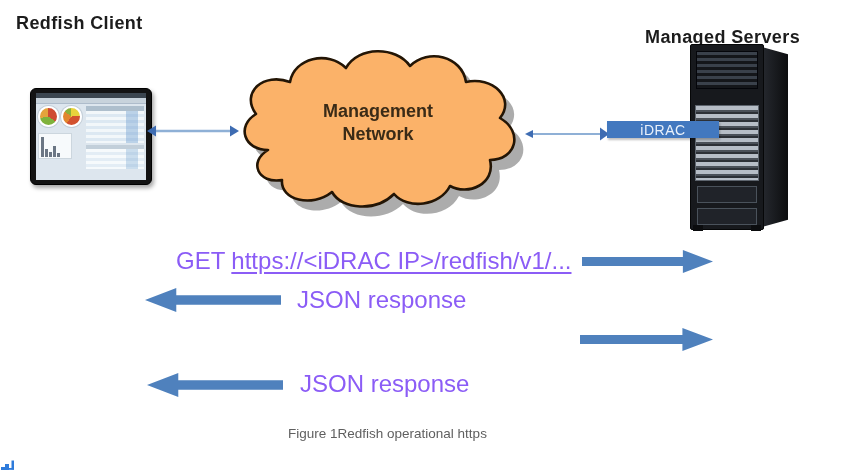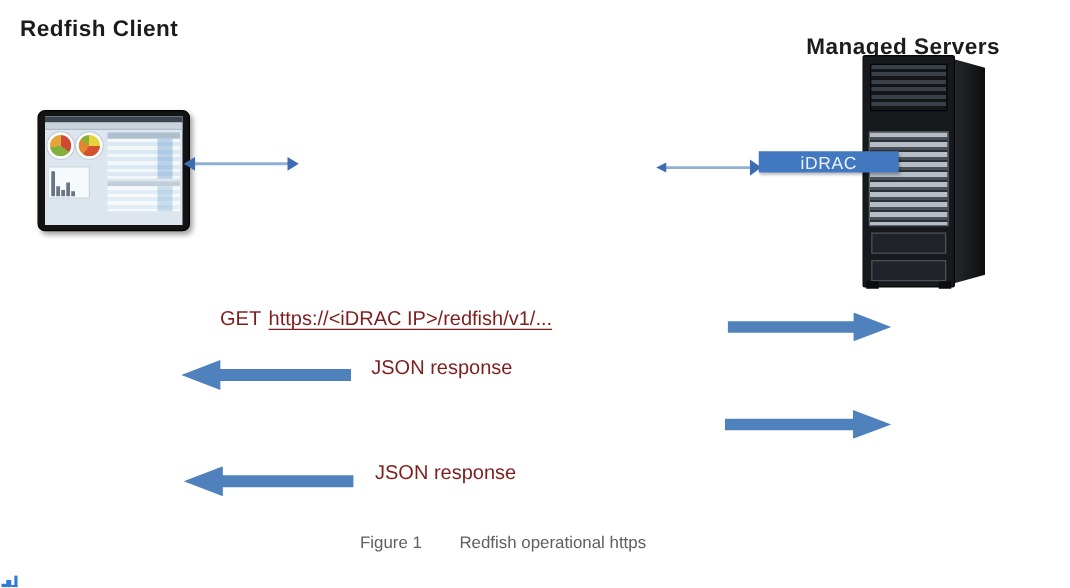--- a/index.html
+++ b/index.html
@@ -63,37 +63,37 @@
   .srv-grille{margin:6px 5px 4px;height:36px;border:1px solid #04050a;
     background:repeating-linear-gradient(180deg,#3a414b 0 3px,#14161a 3px 6px);}
   .srv-gap{height:12px;}
   .srv-drives{margin:0 4px;height:74px;border:1px solid #5d646d;
     background:repeating-linear-gradient(180deg,#b6bdc6 0 4px,#4a5058 4px 6px,#2c3036 6px 8px);}
   .srv-bay{margin:5px 6px 0;height:15px;background:#202329;border:1px solid #4a525b;}
   .srv-foot{position:absolute;bottom:-2px;width:10px;height:6px;background:#0b0c0e;}
   .srv-foot.l{left:2px;} .srv-foot.r{left:60px;}
 
   
-  .msg-text{font-size:16px;color:#7f1d1d;white-space:nowrap;z-index:1;}
+  .msg-text{font-size:24px;color:#8b5cf6;white-space:nowrap;z-index:1;}
   .msg-text .url{text-decoration:underline;text-underline-offset:3px;}
   .msg-text .method{margin-right:6px;}
   .thick-arrow{background:#4f81bd;z-index:3;}
   .arrow-right{clip-path:polygon(0 30%,77% 30%,77% 0,100% 50%,77% 100%,77% 70%,0 70%);}
   .arrow-left{clip-path:polygon(100% 30%,23% 30%,23% 0,0 50%,23% 100%,23% 70%,100% 70%);}
   #row-get-text{left:176px;top:247px;}
   #row-get-arrow{left:582px;top:250px;width:131px;height:23px;}
   #row-json1-arrow{left:145px;top:288px;width:136px;height:24px;}
   #row-json1-text{left:297px;top:286px;}
   #row-post-text{left:172px;top:326px;}
   #row-post-arrow{left:580px;top:328px;width:133px;height:23px;}
   #row-json2-arrow{left:147px;top:373px;width:136px;height:24px;}
   #row-json2-text{left:300px;top:370px;}
 
   
-  #caption{left:288px;top:426px;display:flex;gap:30px;font-size:13.5px;color:#5f5f5f;}
+  #caption{left:288px;top:426px;display:flex;font-size:13.5px;color:#5f5f5f;}
 
   
   #artifact{left:1px;top:459px;width:15px;height:11px;}
 </style>
 </head>
 <body>
 
 <div id="canvas">
 
   <div class="abs node-title" id="client-title">Redfish Client</div>
@@ -126,20 +126,36 @@
       </div>
     </div>
   </div>
 
   <svg class="abs connector" style="left:146px;top:123px;" width="94" height="16">
     <line x1="9" y1="8" x2="85" y2="8" stroke="#8FB0D6" stroke-width="2.4"></line>
     <polygon points="10,2.5 10,13.5 1,8" fill="#3E6CB2"></polygon>
     <polygon points="84,2.5 84,13.5 93,8" fill="#3E6CB2"></polygon>
   </svg>
 
+  <div class="abs" id="cloud">
+    <svg width="300" height="192" viewBox="0 0 300 192">
+      <path d="M 40,112 C 16,112 8,88 28,76 C 12,54 36,34 62,44 C 66,20 100,12 118,30
+               C 130,8 168,8 182,28 C 200,10 234,18 238,44 C 264,38 288,60 272,80
+               C 296,94 288,122 262,122 C 268,146 240,158 222,148 C 212,168 180,172 166,156
+               C 148,174 114,172 104,154 C 84,170 52,162 54,142 C 30,146 20,124 40,112 Z" transform="translate(9,10)" fill="#9D9D9D" opacity="0.85"></path>
+      <path d="M 40,112 C 16,112 8,88 28,76 C 12,54 36,34 62,44 C 66,20 100,12 118,30
+               C 130,8 168,8 182,28 C 200,10 234,18 238,44 C 264,38 288,60 272,80
+               C 296,94 288,122 262,122 C 268,146 240,158 222,148 C 212,168 180,172 166,156
+               C 148,174 114,172 104,154 C 84,170 52,162 54,142 C 30,146 20,124 40,112 Z" fill="#FBB269" stroke="#231505" stroke-width="2.6" stroke-linejoin="round"></path>
+    </svg>
+    <div id="cloud-label">
+      <div>Management</div>
+      <div>Network</div>
+    </div>
+  </div>
 
   <svg class="abs connector" style="left:524px;top:126px;" width="86" height="16">
     <line x1="7" y1="8" x2="77" y2="8" stroke="#8FB0D6" stroke-width="2.2"></line>
     <polygon points="9,4 9,12 1,8" fill="#3E6CB2"></polygon>
     <polygon points="76,1.5 76,14.5 85,8" fill="#3E6CB2"></polygon>
   </svg>
 
   <div class="abs" id="idrac">
     <span>iDRAC</span>
   </div>

